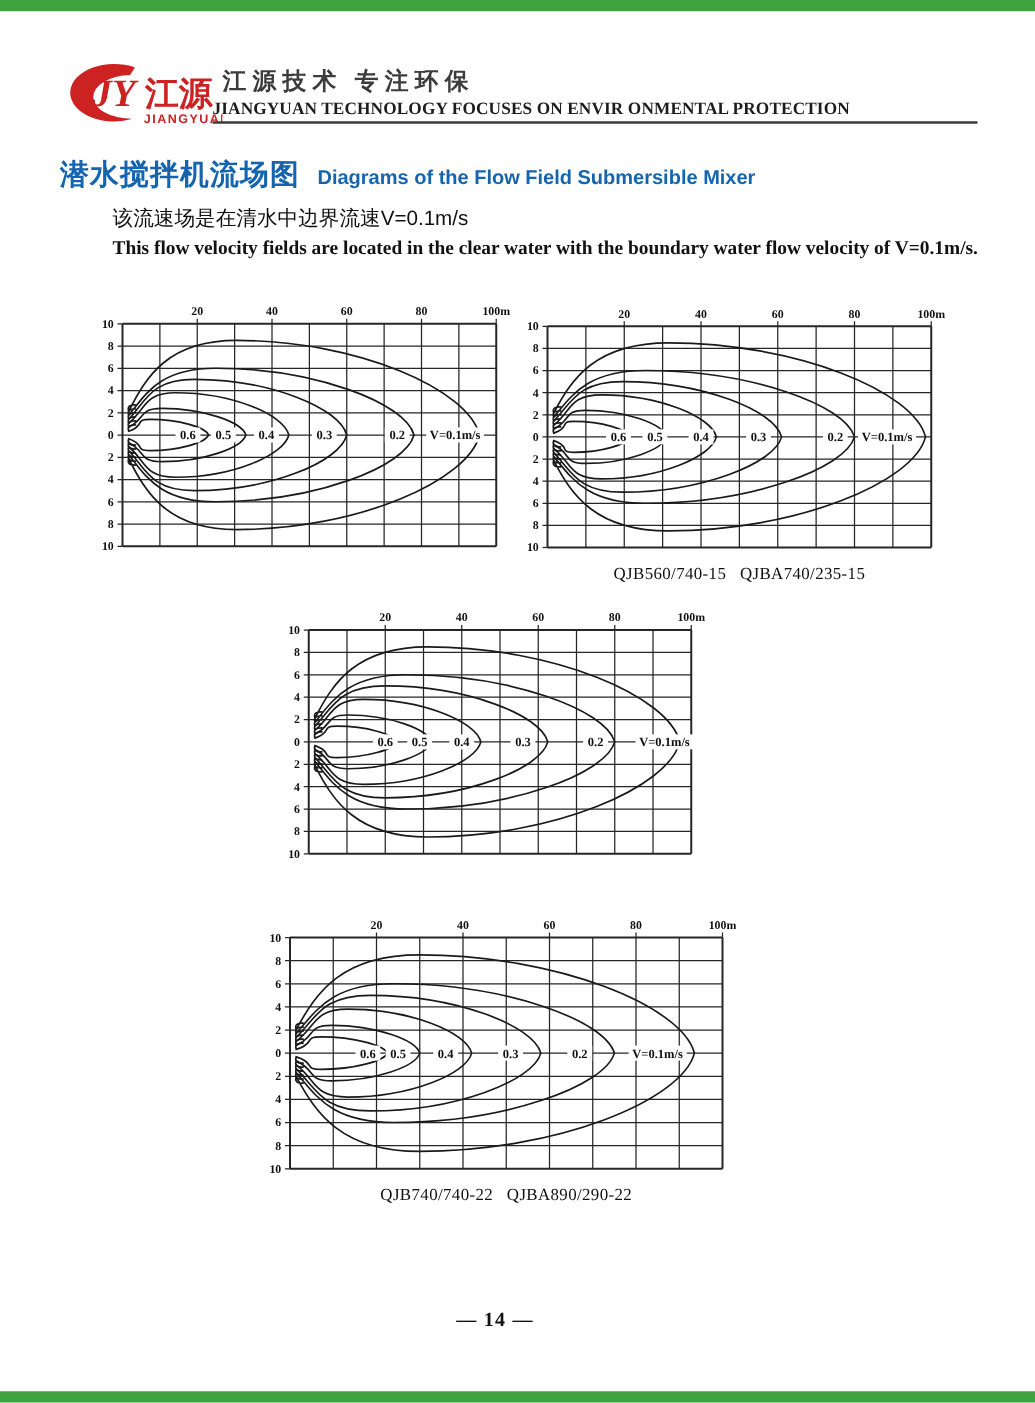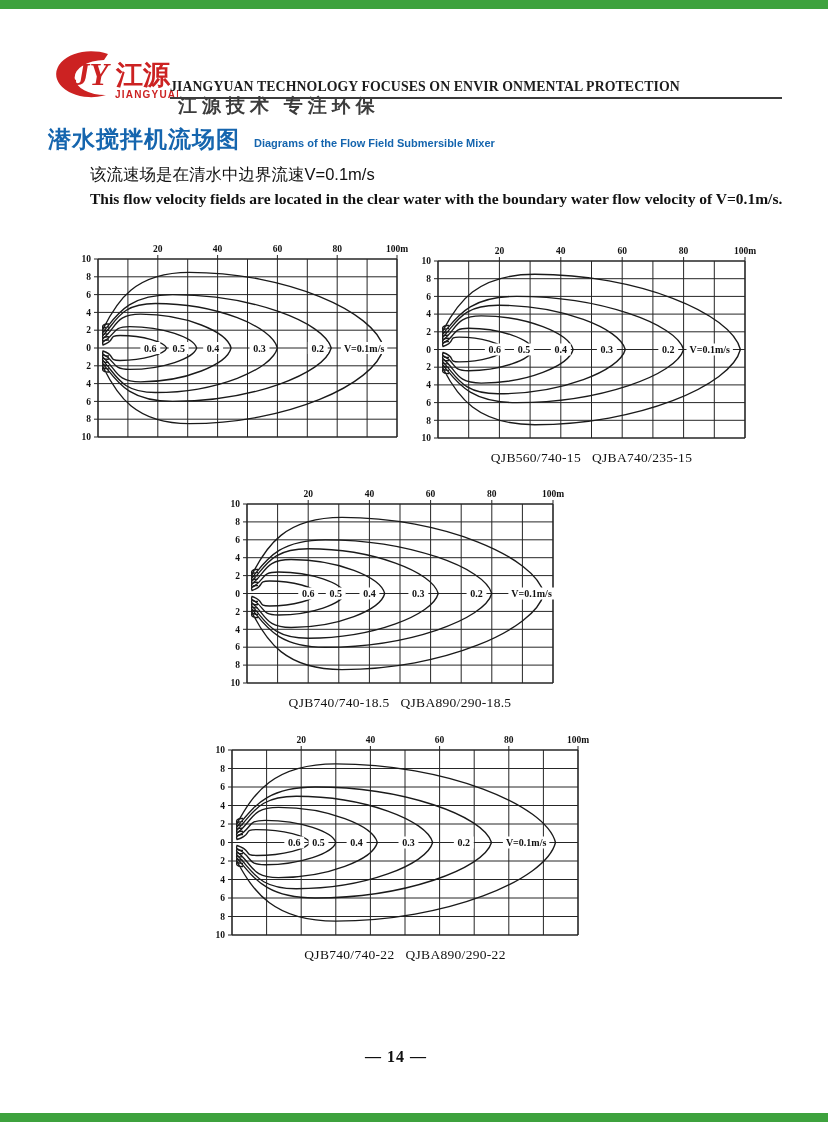--- a/index.html
+++ b/index.html
@@ -8,32 +8,32 @@
     font-family:"Liberation Sans",sans-serif;overflow:hidden;
   }
   .edge-bar{position:absolute;left:0;width:828px;height:9px;}
   #bar-top{top:0;}
   #bar-bottom{bottom:0;}
 
   
   .logo-wrap{position:absolute;left:52px;top:48px;width:126px;height:52px;}
   .slogan-cn{
     position:absolute;left:178px;top:52px;font-size:19px;font-weight:700;color:#3c3c3c;
-    letter-spacing:5px;font-family:"Liberation Serif",serif;margin-top:41px;
+    letter-spacing:5px;font-family:"Liberation Serif",serif;
   }
   .slogan-en{
     position:absolute;left:170px;top:79px;width:614px;font-size:13.8px;font-weight:700;color:#1c1c1c;
     font-family:"Liberation Serif",serif;letter-spacing:0.1px;white-space:nowrap;
   }
   .header-rule{position:absolute;left:170px;top:97px;width:612px;height:2px;background:#3c3c3c;}
 
   
   .title-row{position:absolute;left:48px;top:124px;white-space:nowrap;}
   .title-cn{font-size:23px;font-weight:700;letter-spacing:1px;}
-  .title-en{font-size:11px;font-weight:700;margin-left:14px;}
+  .title-en{font-size:16px;font-weight:700;margin-left:14px;}
 
   .intro-cn{position:absolute;left:90px;top:164px;font-size:16.5px;font-weight:400;color:#111;}
   .intro-en{
     position:absolute;left:90px;top:190px;font-size:15.5px;font-weight:700;color:#111;
     font-family:"Liberation Serif",serif;white-space:nowrap;
   }
 
   .chart{position:absolute;}
   .chart .caption{
     text-align:center;font-family:"Liberation Serif",serif;font-size:13.5px;color:#111;
@@ -399,21 +399,21 @@
           <text x="88.74" y="93" text-anchor="middle" font-size="10" font-weight="700" font-family="Liberation Serif,serif" fill="#111">0.5</text>
           <rect x="112.45" y="83.5" width="19.9" height="12" fill="#ffffff"></rect>
           <text x="122.4" y="93" text-anchor="middle" font-size="10" font-weight="700" font-family="Liberation Serif,serif" fill="#111">0.4</text>
           <rect x="161.41000000000003" y="83.5" width="19.9" height="12" fill="#ffffff"></rect>
           <text x="171.36" y="93" text-anchor="middle" font-size="10" font-weight="700" font-family="Liberation Serif,serif" fill="#111">0.3</text>
           <rect x="219.55" y="83.5" width="19.9" height="12" fill="#ffffff"></rect>
           <text x="229.5" y="93" text-anchor="middle" font-size="10" font-weight="700" font-family="Liberation Serif,serif" fill="#111">0.2</text>
           <rect x="261.38000000000005" y="83.5" width="46.4" height="12" fill="#ffffff"></rect>
           <text x="284.58000000000004" y="93" text-anchor="middle" font-size="10" font-weight="700" font-family="Liberation Serif,serif" fill="#111">V=0.1m/s</text>
         </g>
-      </svg><div class="caption" style="padding-left: 26px; padding-right: 30px;">QJB740/740-18.5   QJBA890/290-18.5</div></div>
+      </svg></div>
     <div class="chart" style="left: 206px; top: 732px; width: 402px;"><svg width="402" height="209" viewBox="0 0 402 209">
         <g transform="translate(26,18)">
           <line x1="0" y1="0" x2="0" y2="185" stroke="#262626" stroke-width="1.6"></line>
           <line x1="34.6" y1="0" x2="34.6" y2="185" stroke="#262626" stroke-width="1"></line>
           <line x1="69.2" y1="0" x2="69.2" y2="185" stroke="#262626" stroke-width="1"></line>
           <line x1="103.8" y1="0" x2="103.8" y2="185" stroke="#262626" stroke-width="1"></line>
           <line x1="138.4" y1="0" x2="138.4" y2="185" stroke="#262626" stroke-width="1"></line>
           <line x1="173" y1="0" x2="173" y2="185" stroke="#262626" stroke-width="1"></line>
           <line x1="207.6" y1="0" x2="207.6" y2="185" stroke="#262626" stroke-width="1"></line>
           <line x1="242.2" y1="0" x2="242.2" y2="185" stroke="#262626" stroke-width="1"></line>

